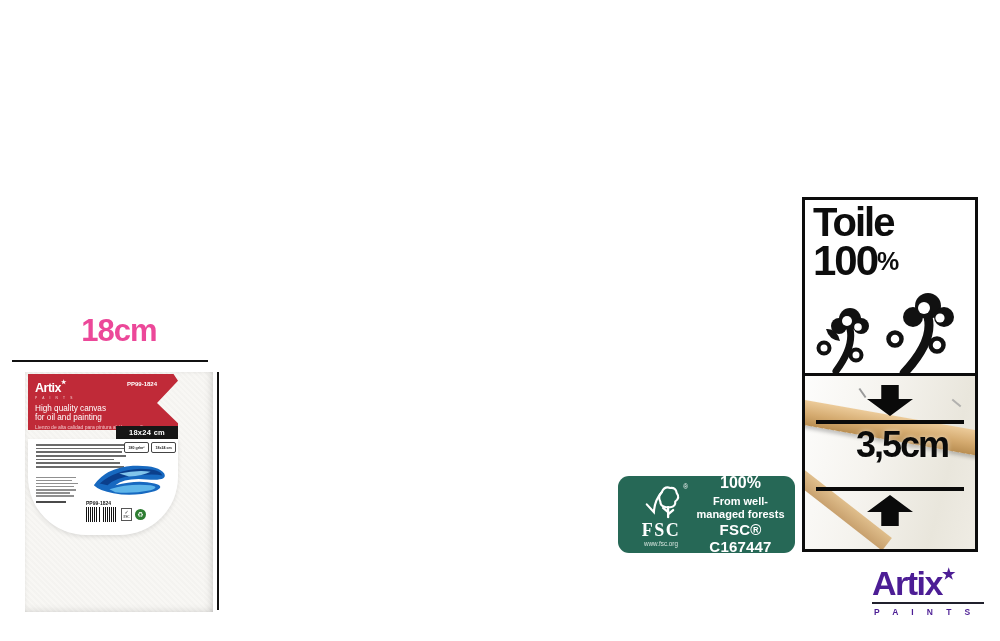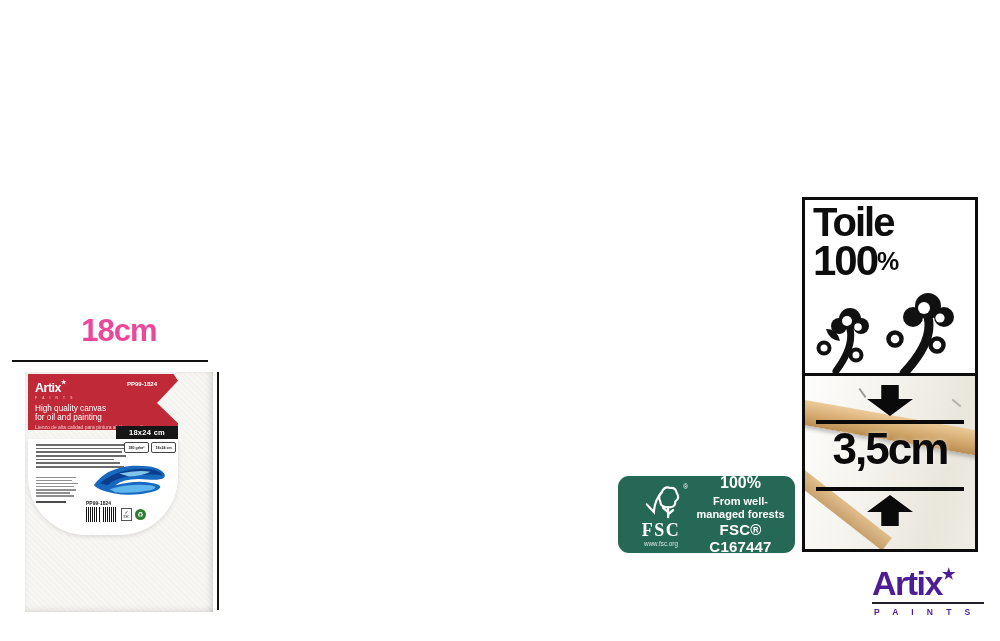--- a/index.html
+++ b/index.html
@@ -90,22 +90,22 @@
   .wood-bar2 { position:absolute; left:-70px; top:108px; width:170px; height:16px;
     background:linear-gradient(180deg,#dcb57b,#c09257); transform:rotate(38deg); opacity:.85; }
   .staple { position:absolute; width:11px; height:2px; background:#9a9a9a; }
   .st1 { left:52px; top:16px; transform:rotate(55deg); }
   .st2 { left:146px; top:26px; transform:rotate(40deg); opacity:.7; }
   .arrow-down { position:absolute; left:50%; top:9px; transform:translateX(-50%);
     width:46px; height:31px; background:#0a0a0a;
     clip-path:polygon(31% 0,69% 0,69% 45%,100% 45%,50% 100%,0 45%,31% 45%); }
   .depth-line { position:absolute; left:11px; right:11px; height:3.5px; background:#0a0a0a; }
   .dl1 { top:44px; } .dl2 { top:111px; }
-  .depth-val { position:absolute; left:0; top:47px; width:100%; text-align:center;
-    font-size:44px; font-weight:800; letter-spacing:-2px; color:#0a0a0a; line-height:1.2;
+  .depth-val { position:absolute; left:12px; top:47px; width:100%; text-align:center;
+    font-size:36px; font-weight:800; letter-spacing:-2px; color:#0a0a0a; line-height:1.2;
     text-shadow:0 0 5px rgba(255,255,255,.55); }
   .arrow-up { position:absolute; left:50%; top:119px; transform:translateX(-50%);
     width:46px; height:31px; background:#0a0a0a;
     clip-path:polygon(50% 0,100% 55%,69% 55%,69% 100%,31% 100%,31% 55%,0 55%); }
 
   
   .fsc-badge { position:absolute; left:618px; top:476px; width:177px; height:77px;
     background:#266856; border-radius:11px; color:#fff; display:flex; padding:7px 8px 6px 10px; }
   .fsc-left { width:66px; position:relative; display:flex; flex-direction:column; align-items:center; }
   .fsc-tree { width:44px; height:38px; }

